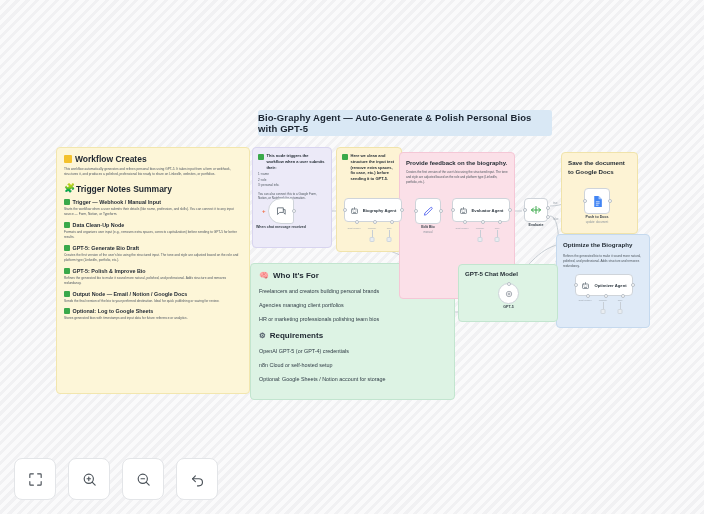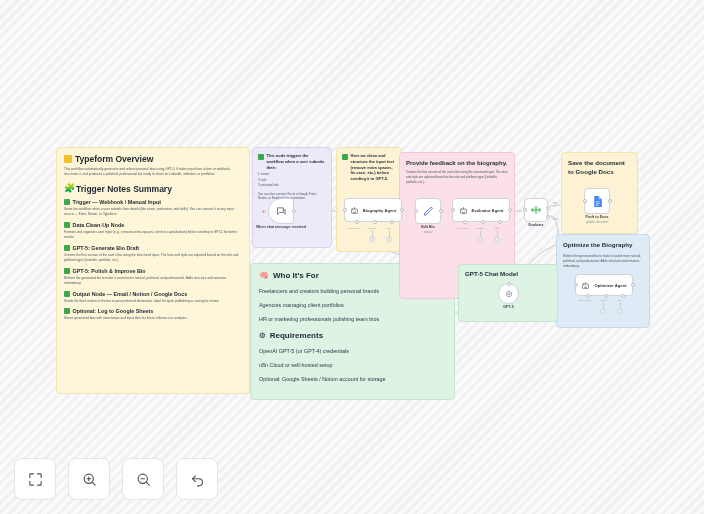--- a/index.html
+++ b/index.html
@@ -176,25 +176,28 @@
       <path d="M512 282 C 528 268, 536 250, 560 244"></path>
       <path d="M575 285 C 560 285, 548 292, 540 300"></path>
       <path d="M633 285 C 645 285, 648 300, 640 312 L 404 312 C 398 312, 398 300, 398 292"></path>
     </g>
     <g fill="#9aa2ab" font-size="2.6" font-family="Liberation Sans, sans-serif">
       <text x="553" y="204">true</text>
       <text x="553" y="220">false</text>
     </g>
   </svg>
 
+  <div class="title-banner">
+    <span>Bio-Graphy Agent — Auto-Generate &amp; Polish Personal Bios with GPT-5</span>
+  </div>
 
   <div class="sticky sticky-yellow" id="overview-note">
     <div class="ov-h1">
       <span class="emoji-sq"></span>
-      <span>Typeform Overview</span>
+      <span>Workflow Creates</span>
     </div>
     <div class="ov-body">This workflow automatically generates and refines personal bios using GPT-5. It takes input from a form or webhook, structures it, and produces a polished, professional bio ready to share on LinkedIn, websites, or portfolios.</div>
 
     <div class="ov-h1 second">
       <span class="emoji-puz">🧩</span>
       <span>Trigger Notes Summary</span>
     </div>
 
     <div class="ov-item">
       <div class="ov-h2">

